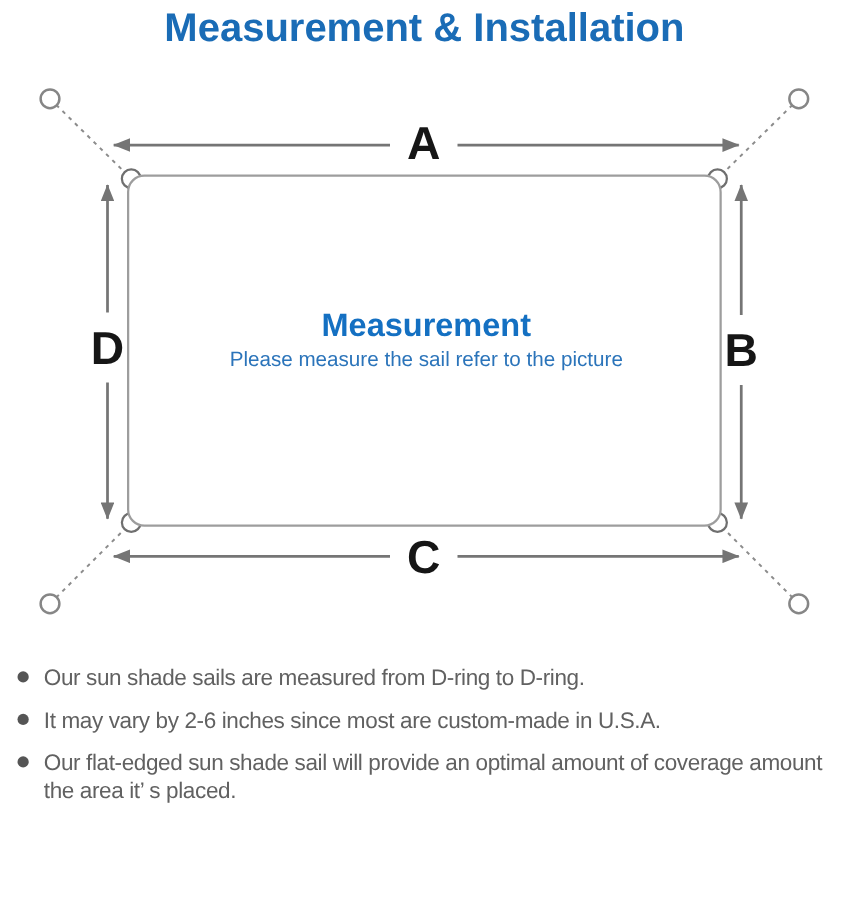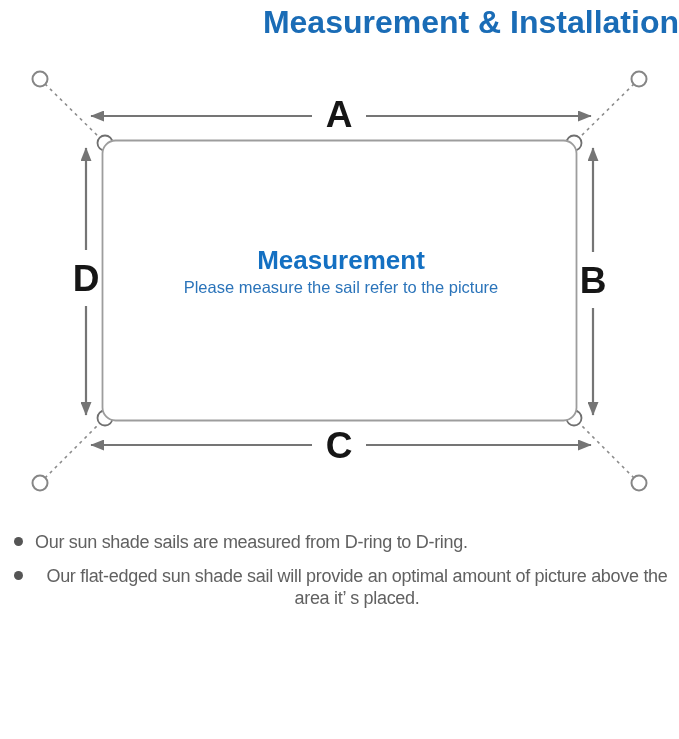--- a/index.html
+++ b/index.html
@@ -7,21 +7,21 @@
     padding: 0;
     background: #ffffff;
     width: 679px;
     height: 739px;
     overflow: hidden;
     font-family: "Liberation Sans", sans-serif;
   }
   .page { width: 679px; height: 739px; position: relative; }
   h1.page-title {
     margin: 2px 0 0 0;
-    text-align: right;
+    text-align: center;
     font-size: 32px;
     line-height: 40px;
     font-weight: 700;
     letter-spacing: 0px;
     color: #1a6cb6;
   }
   svg.diagram { display: block; margin-top: 13px; }
   svg.diagram text.dim-letter {
     font-family: "Liberation Sans", sans-serif;
     font-weight: 700;
@@ -58,21 +58,21 @@
     letter-spacing: -0.3px;
   }
   ul.notes .dot {
     flex: none;
     width: 9px;
     height: 9px;
     border-radius: 50%;
     background: #555555;
     margin: 6px 12px 0 2px;
   }
-  ul.notes .note-text { max-width: 644px; text-align: center; }
+  ul.notes .note-text { max-width: 644px; }
 </style>
 </head>
 <body>
 
 <div class="page">
 
   <h1 class="page-title">Measurement &amp; Installation</h1>
 
   <svg class="diagram" width="679" height="460" viewBox="0 55 679 460">
     <defs>
@@ -128,17 +128,21 @@
     <text class="center-subtitle" x="341" y="293">Please measure the sail refer to the picture</text>
   </svg>
 
   <ul class="notes">
     <li>
       <span class="dot"></span>
       <span class="note-text">Our sun shade sails are measured from D-ring to D-ring.</span>
     </li>
     <li>
       <span class="dot"></span>
-      <span class="note-text">Our flat-edged sun shade sail will provide an optimal amount of picture above the area it’ s placed.</span>
+      <span class="note-text">It may vary by 2-6 inches since most are custom-made in U.S.A.</span>
+    </li>
+    <li>
+      <span class="dot"></span>
+      <span class="note-text">Our flat-edged sun shade sail will provide an optimal amount of coverage amount the area it’ s placed.</span>
     </li>
   </ul>
 
 </div>
 
 </body></html>

